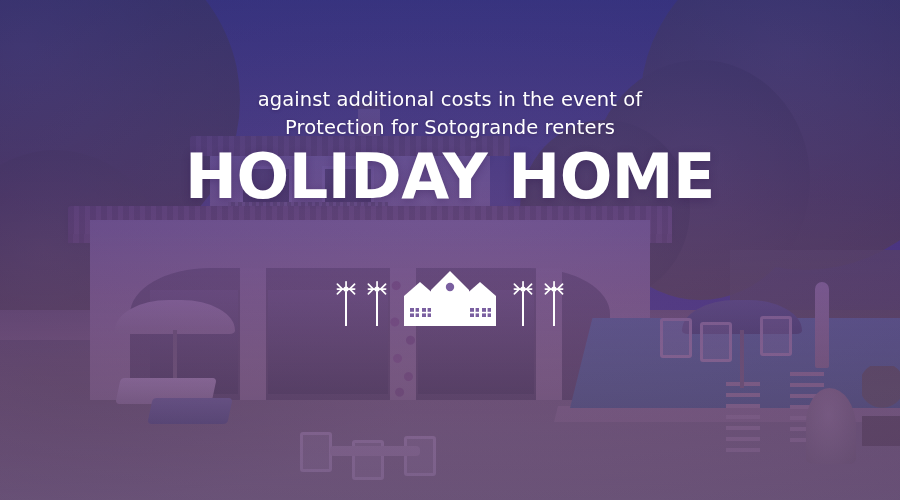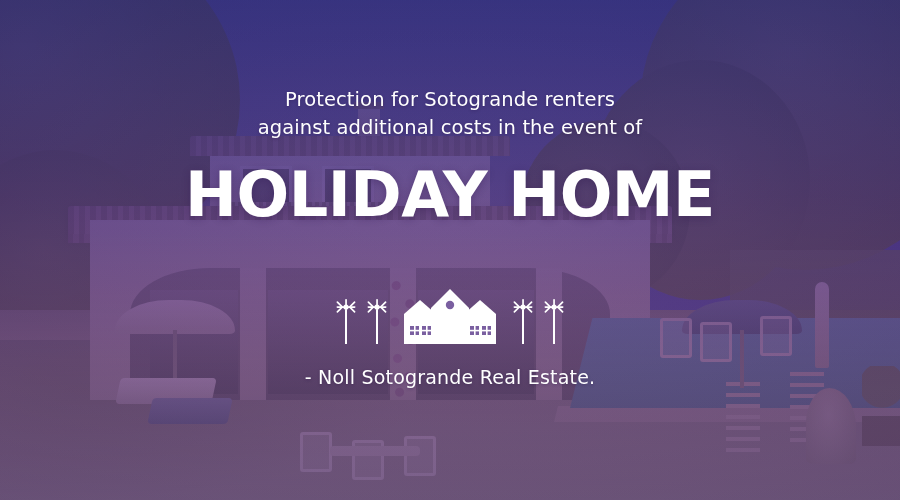--- a/index.html
+++ b/index.html
@@ -399,21 +399,21 @@
     font-size: 19.5px;
     font-weight: 400;
     line-height: 1.45;
     letter-spacing: .1px;
     width: 420px;
     text-shadow: 0 1px 3px rgba(40,20,70,.35);
   }
   .subtitle span { display: block; }
 
   .headline {
-    margin-top: 22px;
+    margin-top: 4px;
     font-family: "DejaVu Sans", sans-serif;
     font-weight: 700;
     font-size: 62px;
     line-height: .96;
     letter-spacing: -0.5px;
     text-transform: uppercase;
     text-shadow: 0 2px 8px rgba(45,20,70,.32);
   }
   .headline .hl-line { display: block; }
   .headline .hl-line.l2 { letter-spacing: 0.5px; }
@@ -511,22 +511,22 @@
     <div class="patio-table"></div>
   </div>
 
   <div class="tint-a"></div>
   <div class="tint-b"></div>
   <div class="tint-c"></div>
 
   <div class="content">
 
     <div class="subtitle">
+      <span>against additional costs in the event of</span>
       <span>Protection for Sotogrande renters</span>
-      <span>against additional costs in the event of</span>
     </div>
 
     <h1 class="headline">
       <span class="hl-line l1">HOLIDAY HOME</span>
     </h1>
 
     <div class="icon-row">
 
       <div class="palm-group">
         <svg class="palm" width="22" height="46" viewBox="0 0 22 46" fill="#ffffff">
@@ -618,15 +618,14 @@
             <rect x="3.8" y="2.4" width="1.7" height="8" rx=".8" transform="rotate(-45 4.6 6.4)"></rect>
             <rect x="16.5" y="2.4" width="1.7" height="8" rx=".8" transform="rotate(45 17.3 6.4)"></rect>
             <rect x="3.8" y="7.6" width="1.7" height="8" rx=".8" transform="rotate(45 4.6 11.6)"></rect>
             <rect x="16.5" y="7.6" width="1.7" height="8" rx=".8" transform="rotate(-45 17.3 11.6)"></rect>
           </g>
         </svg>
       </div>
 
     </div>
 
-    <div class="attribution">- Noll Sotogrande Real Estate.</div>
   </div>
 </div>
 
 </body></html>

